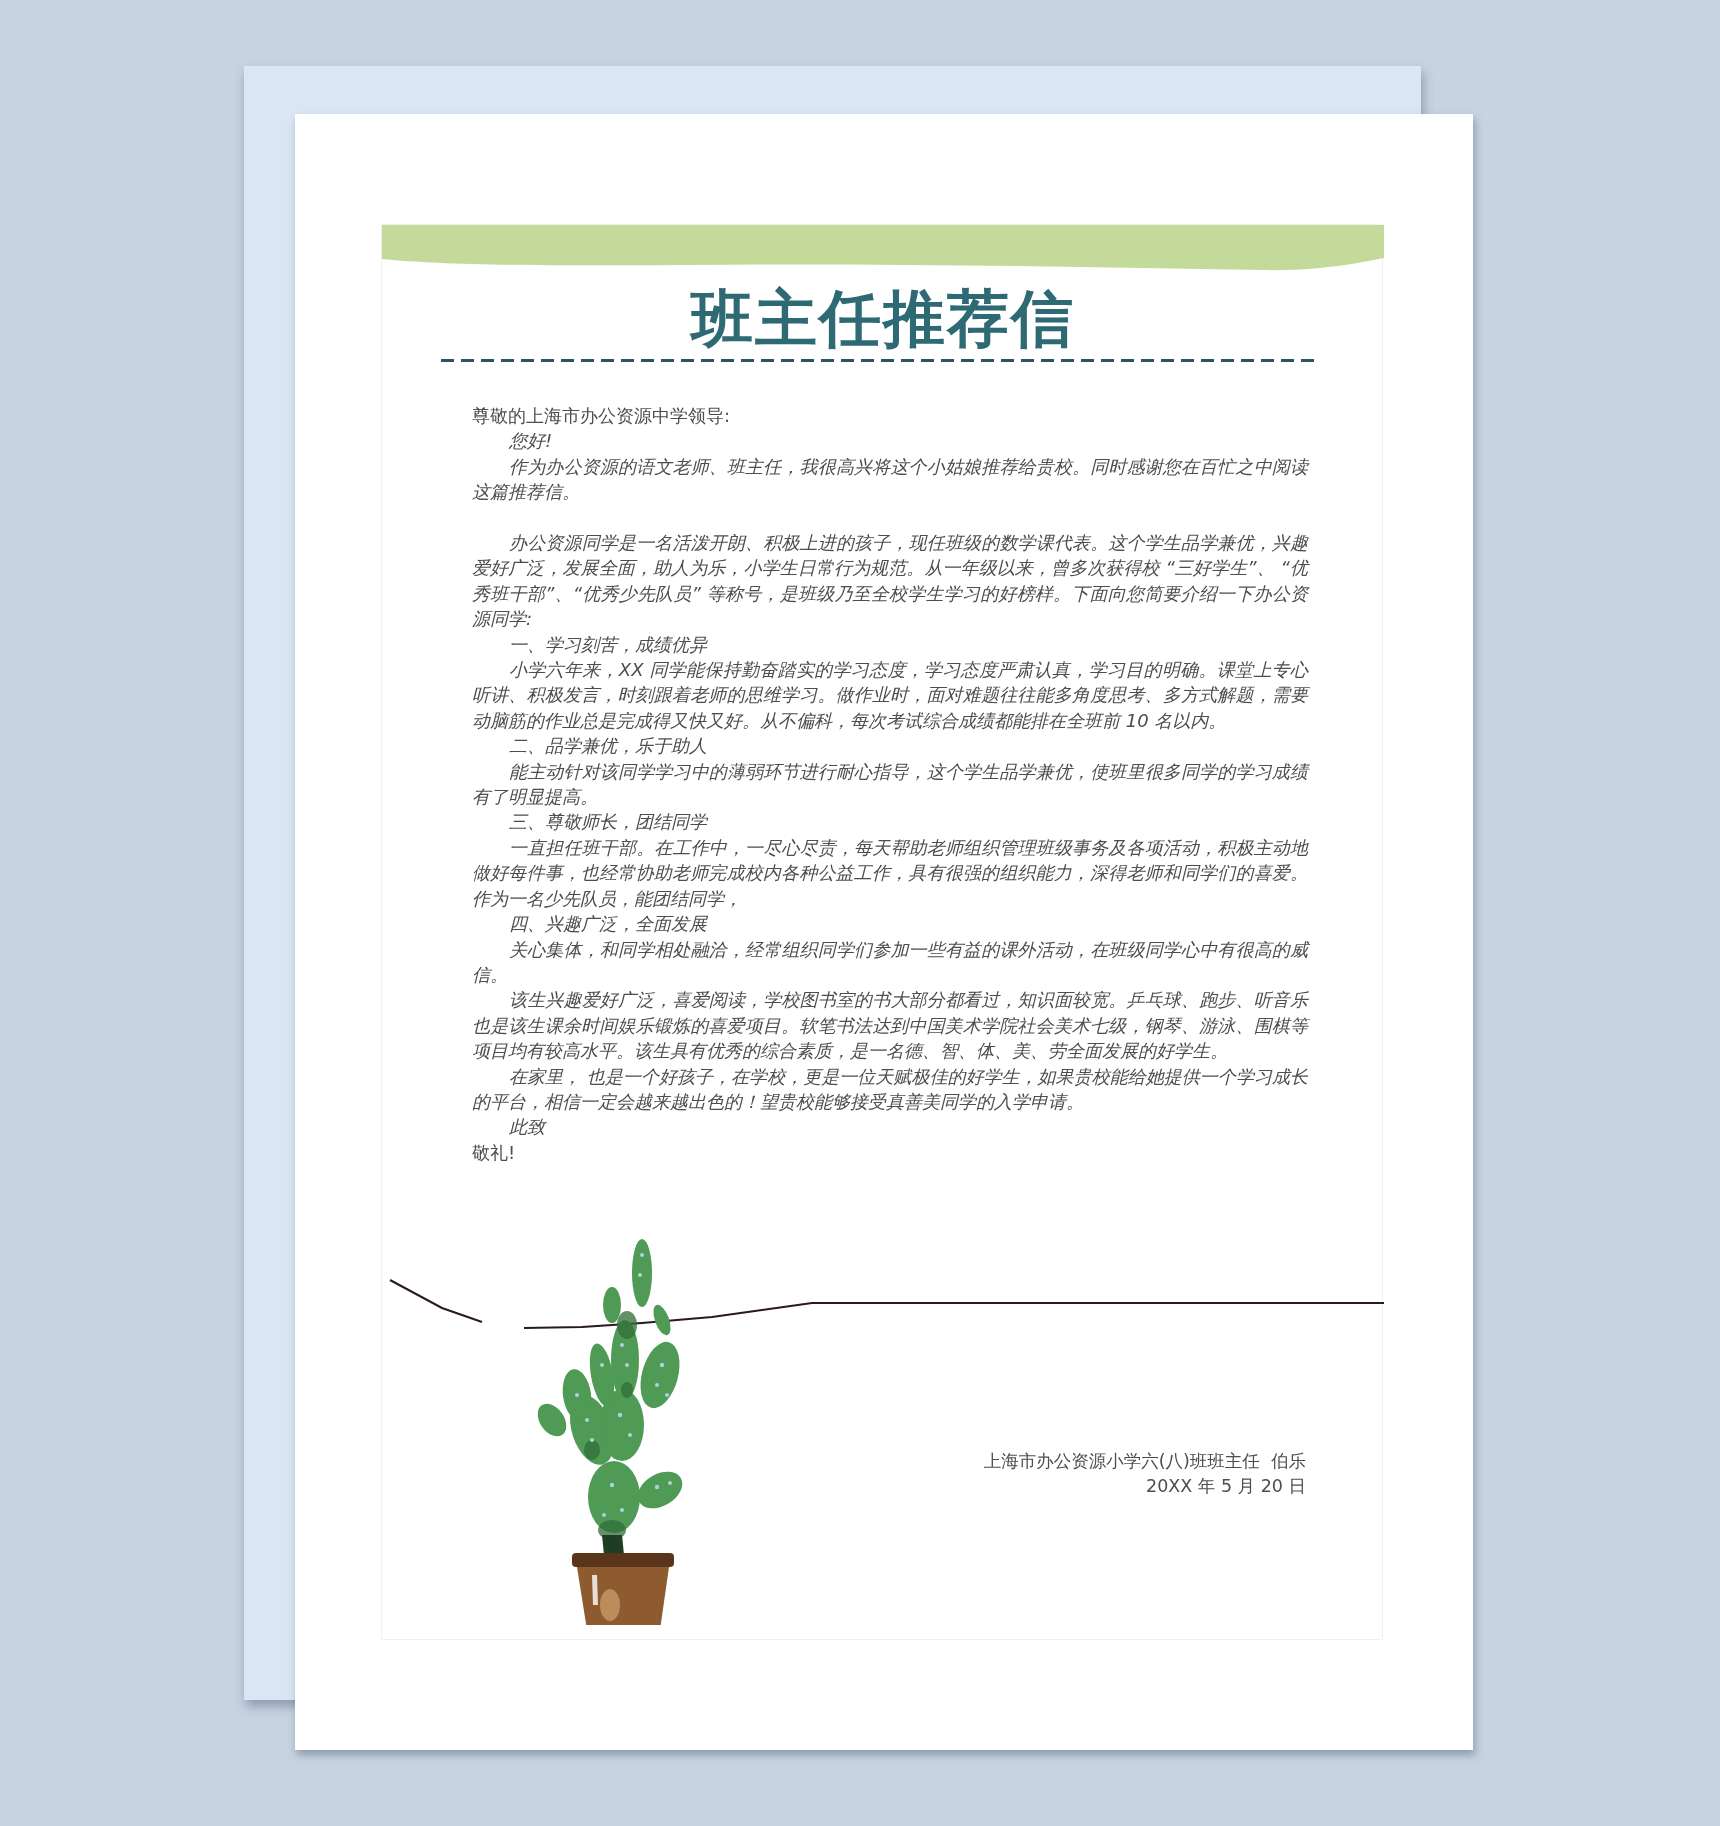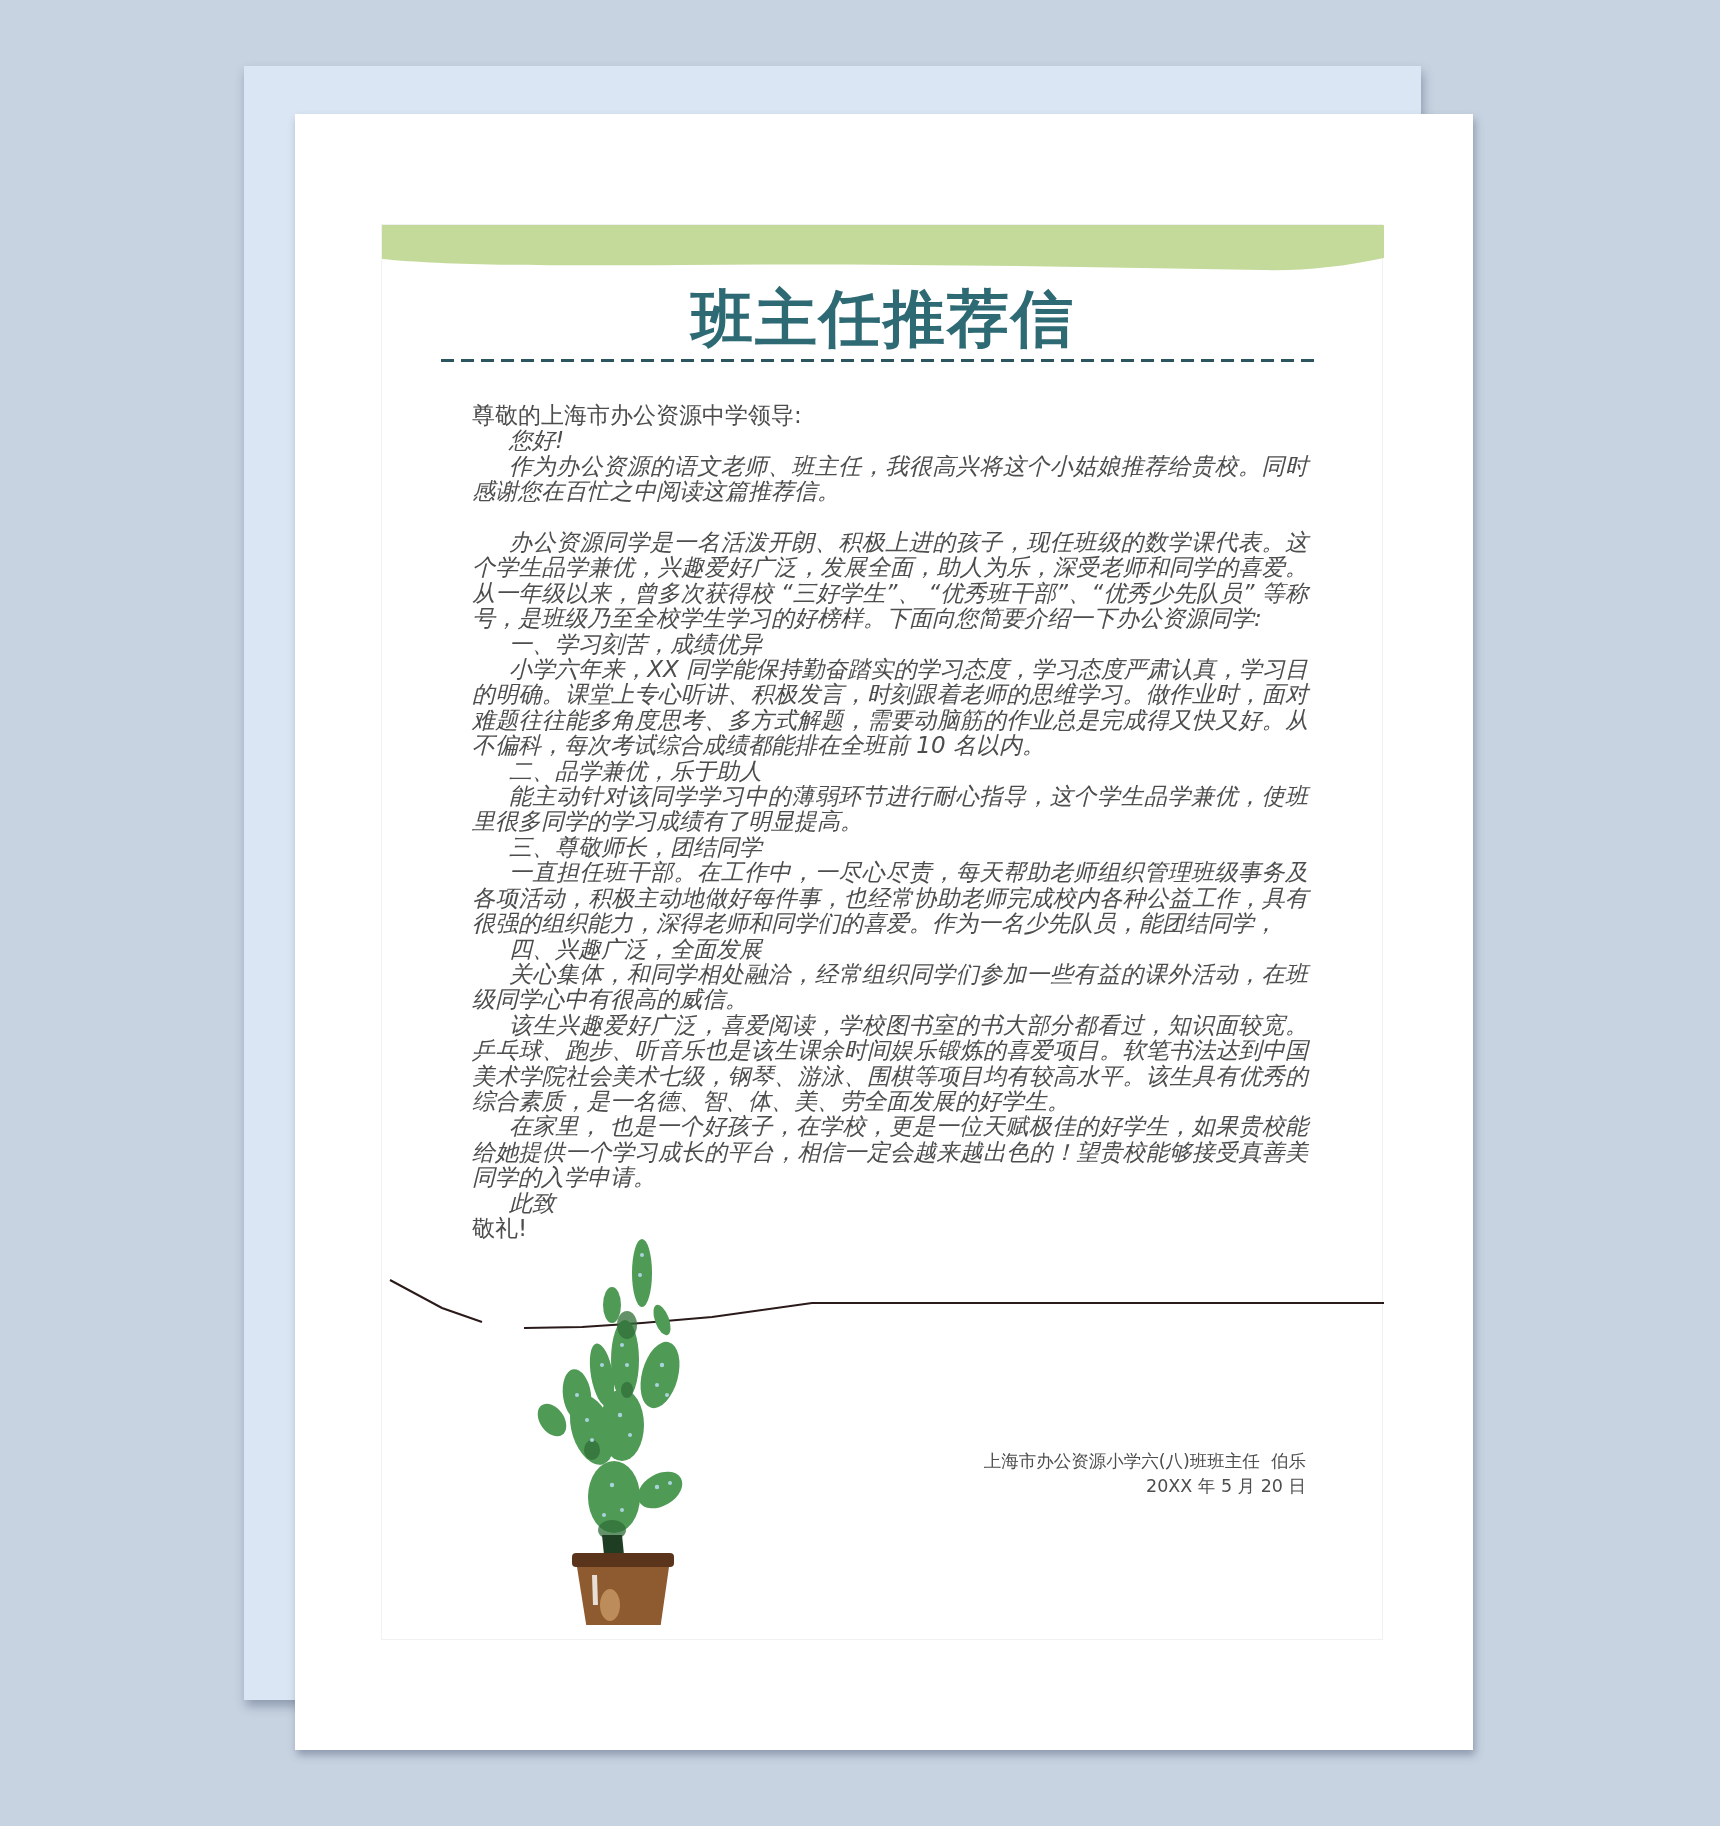--- a/index.html
+++ b/index.html
@@ -29,21 +29,21 @@
     position: absolute; left: 0; width: 1002px; top: 52px; text-align: center;
     font-family: "DejaVu Sans", sans-serif; font-weight: bold;
     font-size: 62px; letter-spacing: 2px; color: #2e6a74;
   }
   .dash-line {
     position: absolute; left: 59px; top: 134px; width: 880px; height: 3px;
     background: repeating-linear-gradient(90deg, #2c5560 0 13px, transparent 13px 20px);
   }
   .letter {
     position: absolute; left: 90px; top: 178px; width: 836px;
-    font-size: 23px; line-height: 25.4px; color: #4d4d4d;
+    font-size: 18px; line-height: 25.4px; color: #4d4d4d;
   }
   .letter p { margin: 0; text-align: justify; }
   .indent { text-indent: 37px; font-style: italic; }
   .blank { height: 25.4px; }
   .signature {
     position: absolute; right: 76px; top: 1188px; text-align: right;
     font-size: 17.5px; line-height: 25px; color: #4d4d4d;
   }
   .ground { position: absolute; left: 0; top: 1000px; width: 1002px; height: 416px; }
   .cactus { position: absolute; left: 150px; top: 1000px; width: 180px; height: 400px; }
@@ -61,21 +61,21 @@
     </svg>
 
     <div class="title">班主任推荐信</div>
     <div class="dash-line"></div>
 
     <div class="letter">
       <p>尊敬的上海市办公资源中学领导:</p>
       <p class="indent">您好!</p>
       <p class="indent">作为办公资源的语文老师、班主任，我很高兴将这个小姑娘推荐给贵校。同时感谢您在百忙之中阅读这篇推荐信。</p>
       <div class="blank"></div>
-      <p class="indent">办公资源同学是一名活泼开朗、积极上进的孩子，现任班级的数学课代表。这个学生品学兼优，兴趣爱好广泛，发展全面，助人为乐，深受老师和同学的喜爱。从一年级以来，曾多次获得校 “三好学生”、 “优秀班干部”、“优秀少先队员” 等称号，是班级乃至全校学生学习的好榜样。下面向您简要介绍一下办公资源同学:</p>
+      <p class="indent">办公资源同学是一名活泼开朗、积极上进的孩子，现任班级的数学课代表。这个学生品学兼优，兴趣爱好广泛，发展全面，助人为乐，小学生日常行为规范。从一年级以来，曾多次获得校 “三好学生”、 “优秀班干部”、“优秀少先队员” 等称号，是班级乃至全校学生学习的好榜样。下面向您简要介绍一下办公资源同学:</p>
       <p class="indent">一、学习刻苦，成绩优异</p>
       <p class="indent">小学六年来，XX 同学能保持勤奋踏实的学习态度，学习态度严肃认真，学习目的明确。课堂上专心听讲、积极发言，时刻跟着老师的思维学习。做作业时，面对难题往往能多角度思考、多方式解题，需要动脑筋的作业总是完成得又快又好。从不偏科，每次考试综合成绩都能排在全班前 10 名以内。</p>
       <p class="indent">二、品学兼优，乐于助人</p>
       <p class="indent">能主动针对该同学学习中的薄弱环节进行耐心指导，这个学生品学兼优，使班里很多同学的学习成绩有了明显提高。</p>
       <p class="indent">三、尊敬师长，团结同学</p>
       <p class="indent">一直担任班干部。在工作中，一尽心尽责，每天帮助老师组织管理班级事务及各项活动，积极主动地做好每件事，也经常协助老师完成校内各种公益工作，具有很强的组织能力，深得老师和同学们的喜爱。作为一名少先队员，能团结同学，</p>
       <p class="indent">四、兴趣广泛，全面发展</p>
       <p class="indent">关心集体，和同学相处融洽，经常组织同学们参加一些有益的课外活动，在班级同学心中有很高的威信。</p>
       <p class="indent">该生兴趣爱好广泛，喜爱阅读，学校图书室的书大部分都看过，知识面较宽。乒乓球、跑步、听音乐也是该生课余时间娱乐锻炼的喜爱项目。软笔书法达到中国美术学院社会美术七级，钢琴、游泳、围棋等项目均有较高水平。该生具有优秀的综合素质，是一名德、智、体、美、劳全面发展的好学生。</p>
       <p class="indent">在家里， 也是一个好孩子，在学校，更是一位天赋极佳的好学生，如果贵校能给她提供一个学习成长的平台，相信一定会越来越出色的！望贵校能够接受真善美同学的入学申请。</p>

